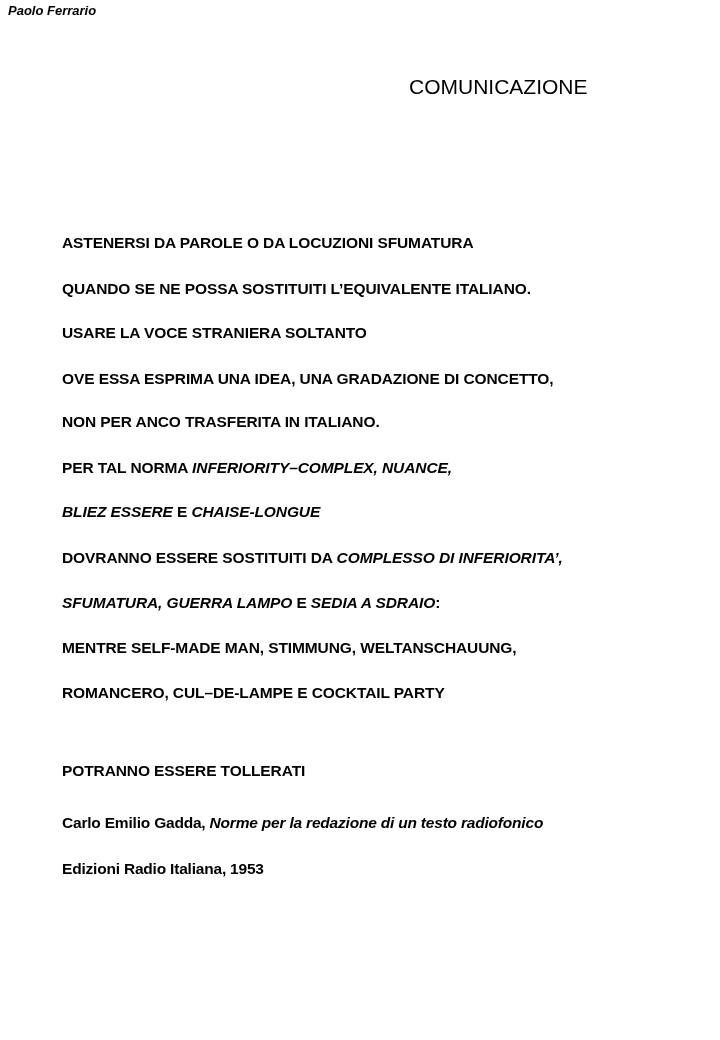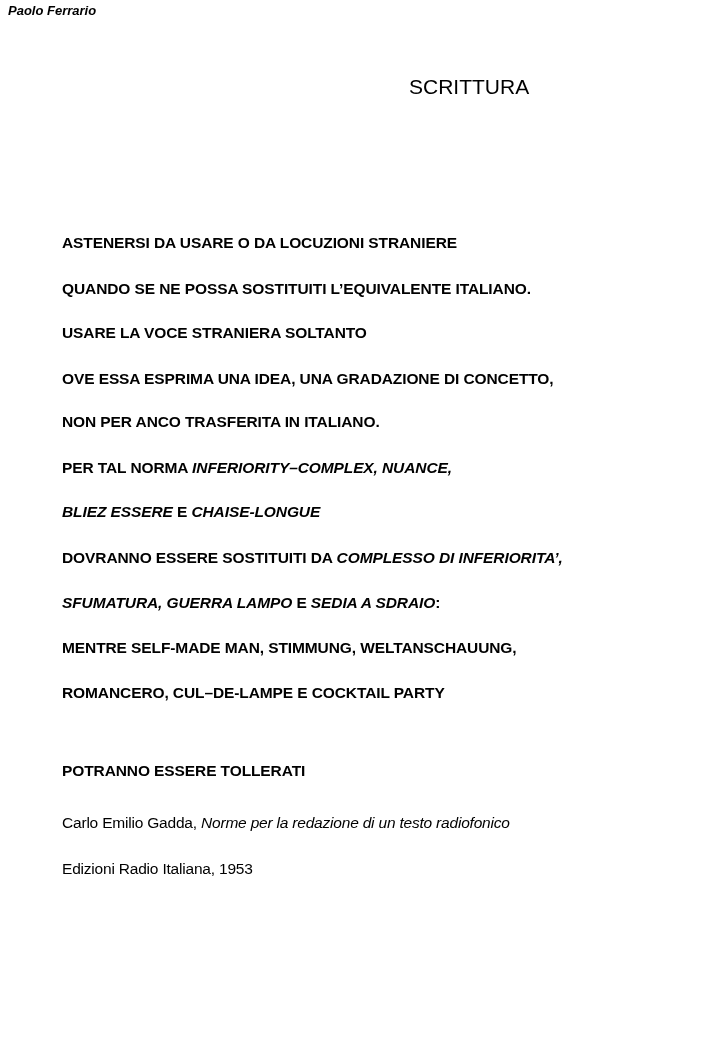--- a/index.html
+++ b/index.html
@@ -40,38 +40,38 @@
       font-weight: bold;
       line-height: 20px;
       white-space: nowrap;
       letter-spacing: -0.1px;
     }
     .quote-line i { font-style: italic; }
     .citation-line {
       position: absolute;
       left: 62px;
       font-size: 15.5px;
-      font-weight: normal;
+      font-weight: bold;
       line-height: 20px;
       white-space: nowrap;
       letter-spacing: -0.2px;
     }
     .citation-line i { font-style: italic; }
   </style>
 </head>
 <body>
 
 <div class="author">Paolo Ferrario</div>
 
 <div class="title-block">
-  <span class="title-line">SCRITTURA</span>
+  <span class="title-line">COMUNICAZIONE</span>
 </div>
 
 <div id="quote-block">
-    <div class="quote-line" style="top: 233px;"><span>ASTENERSI DA USARE O DA LOCUZIONI STRANIERE</span></div>
+    <div class="quote-line" style="top: 233px;"><span>ASTENERSI DA PAROLE O DA LOCUZIONI SFUMATURA</span></div>
     <div class="quote-line" style="top: 279px;"><span>QUANDO SE NE POSSA SOSTITUITI L’EQUIVALENTE ITALIANO.</span></div>
     <div class="quote-line" style="top: 323px;"><span>USARE LA VOCE STRANIERA SOLTANTO</span></div>
     <div class="quote-line" style="top: 369px;"><span>OVE ESSA ESPRIMA UNA IDEA, UNA GRADAZIONE DI CONCETTO,</span></div>
     <div class="quote-line" style="top: 412px;"><span>NON PER ANCO TRASFERITA IN ITALIANO.</span></div>
     <div class="quote-line" style="top: 458px;"><span>PER TAL NORMA </span><i>INFERIORITY–COMPLEX,  NUANCE,</i></div>
     <div class="quote-line" style="top: 502px;"><i>BLIEZ ESSERE</i><span> E </span><i>CHAISE-LONGUE</i></div>
     <div class="quote-line" style="top: 548px;"><span>DOVRANNO ESSERE SOSTITUITI DA </span><i>COMPLESSO DI INFERIORITA’,</i></div>
     <div class="quote-line" style="top: 593px;"><i>SFUMATURA, GUERRA LAMPO</i><span> E </span><i>SEDIA A SDRAIO</i><span>:</span></div>
     <div class="quote-line" style="top: 638px;"><span>MENTRE SELF-MADE MAN, STIMMUNG, WELTANSCHAUUNG,</span></div>
     <div class="quote-line" style="top: 683px;"><span>ROMANCERO, CUL–DE-LAMPE E COCKTAIL PARTY</span></div>

